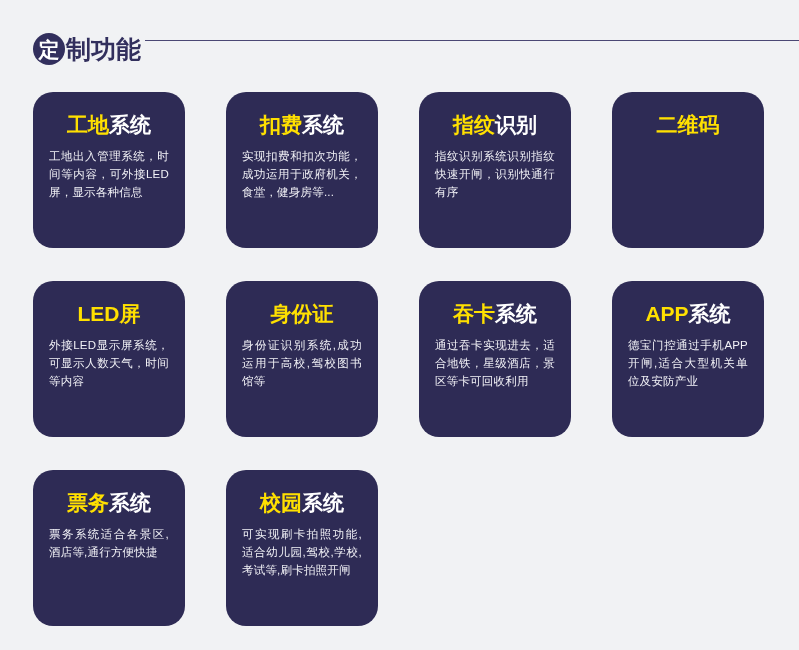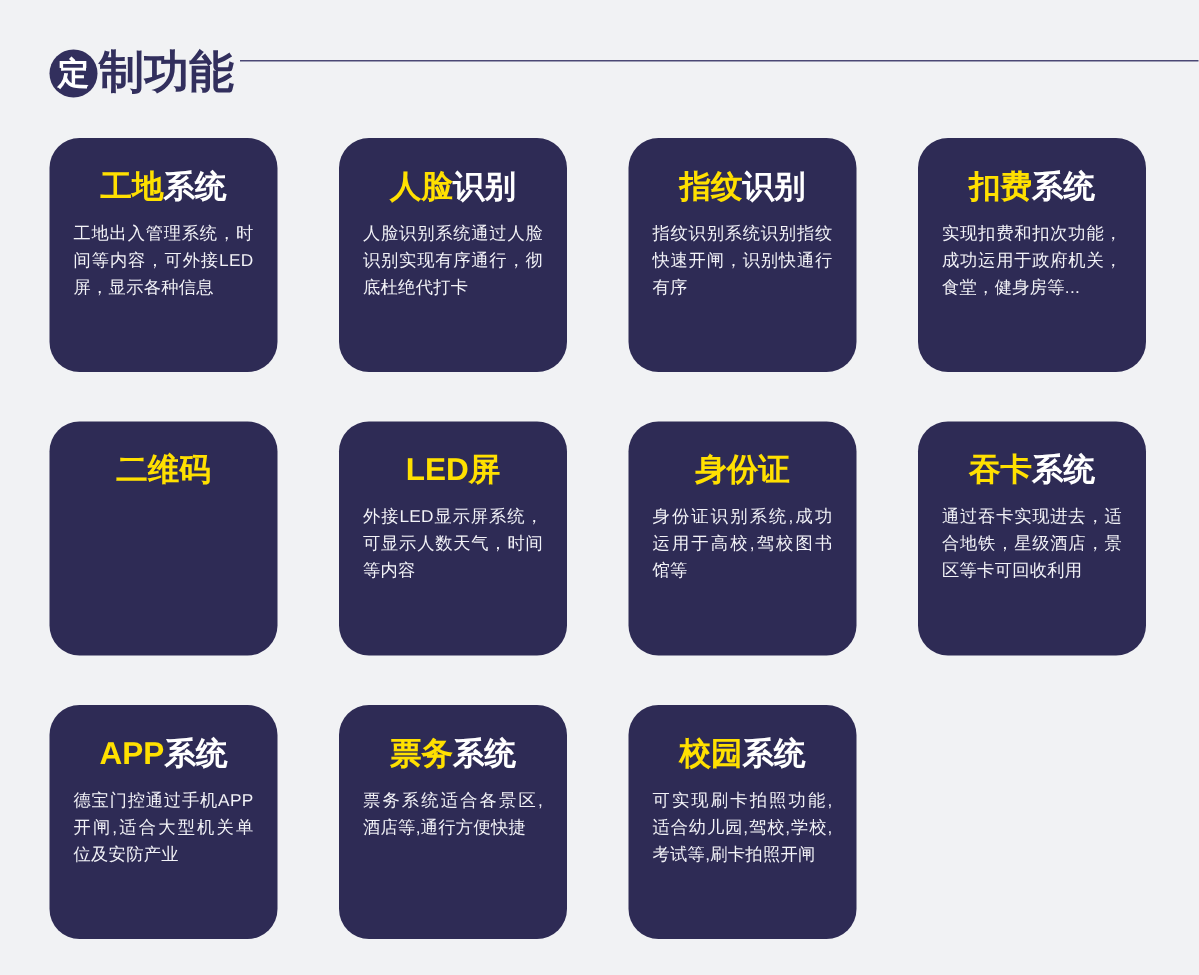--- a/index.html
+++ b/index.html
@@ -49,21 +49,21 @@
     border-radius: 50%;
     background: #322f5d;
     color: #ffffff;
     font-size: 21px;
     font-weight: bold;
     margin-right: 1px;
     flex: 0 0 auto;
   }
   .header-rest {
     color: #322f5d;
-    font-size: 30px;
+    font-size: 25px;
     font-weight: bold;
   }
   .header-rule {
     flex: 1 1 auto;
     height: 1px;
     background: #4b4874;
     margin-left: 4px;
     margin-top: 14px;
     align-self: flex-start;
   }
@@ -124,30 +124,26 @@
     </div>
     <div class="header-rule"></div>
   </div>
 
   <div class="card-grid">
       <div class="feature-card">
         <div class="card-title"><span class="title-accent">工地</span><span class="title-plain">系统</span></div>
         <div class="card-desc">工地出入管理系统，时间等内容，可外接LED屏，显示各种信息</div>
       </div>
       <div class="feature-card">
-        <div class="card-title"><span class="title-accent">人脸</span><span class="title-plain">识别</span></div>
-        <div class="card-desc">人脸识别系统通过人脸识别实现有序通行，彻底杜绝代打卡</div>
+        <div class="card-title"><span class="title-accent">扣费</span><span class="title-plain">系统</span></div>
+        <div class="card-desc">实现扣费和扣次功能，成功运用于政府机关，食堂，健身房等...</div>
       </div>
       <div class="feature-card">
         <div class="card-title"><span class="title-accent">指纹</span><span class="title-plain">识别</span></div>
         <div class="card-desc">指纹识别系统识别指纹快速开闸，识别快通行有序</div>
-      </div>
-      <div class="feature-card">
-        <div class="card-title"><span class="title-accent">扣费</span><span class="title-plain">系统</span></div>
-        <div class="card-desc">实现扣费和扣次功能，成功运用于政府机关，食堂，健身房等...</div>
       </div>
       <div class="feature-card">
         <div class="card-title"><span class="title-accent">二维码</span><span class="title-plain"></span></div>
       </div>
       <div class="feature-card">
         <div class="card-title"><span class="title-accent">LED屏</span><span class="title-plain"></span></div>
         <div class="card-desc">外接LED显示屏系统，可显示人数天气，时间等内容</div>
       </div>
       <div class="feature-card">
         <div class="card-title"><span class="title-accent">身份证</span><span class="title-plain"></span></div>

